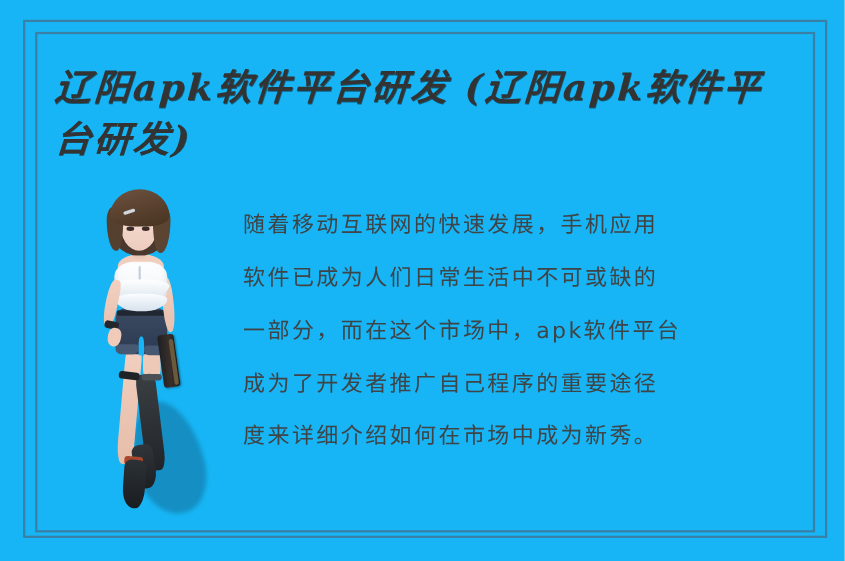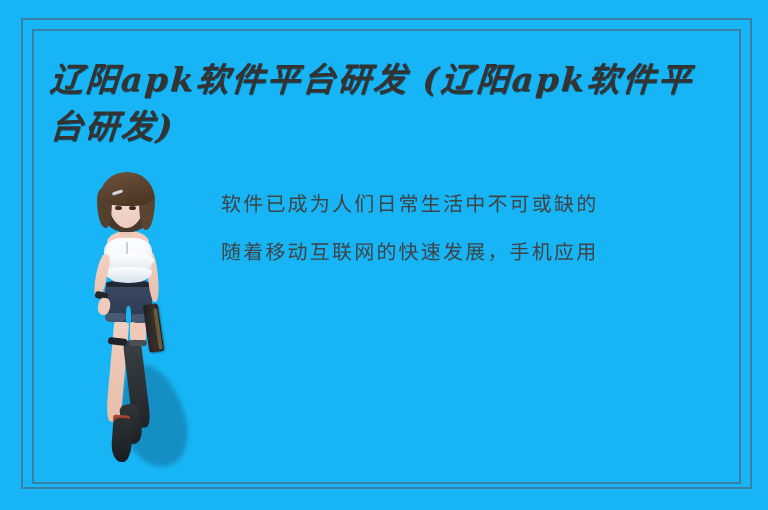--- a/index.html
+++ b/index.html
@@ -389,17 +389,20 @@
     <div class="fg face"></div>
     <div class="fg eye-l"></div>
     <div class="fg eye-r"></div>
     <div class="fg hair-side-l"></div>
     <div class="fg hair-side-r"></div>
     <div class="fg hair-front"></div>
     <div class="fg hair-clip"></div>
   </div>
 
   <div class="body-block">
+    <div class="body-line">随着移动互联网的快速发展，手机应用</div>
     <div class="body-line">软件已成为人们日常生活中不可或缺的</div>
-    <div class="body-line">随着移动互联网的快速发展，手机应用</div>
+    <div class="body-line">一部分，而在这个市场中，apk软件平台</div>
+    <div class="body-line">成为了开发者推广自己程序的重要途径</div>
+    <div class="body-line">度来详细介绍如何在市场中成为新秀。</div>
   </div>
 
 </div>
 
 </body></html>

